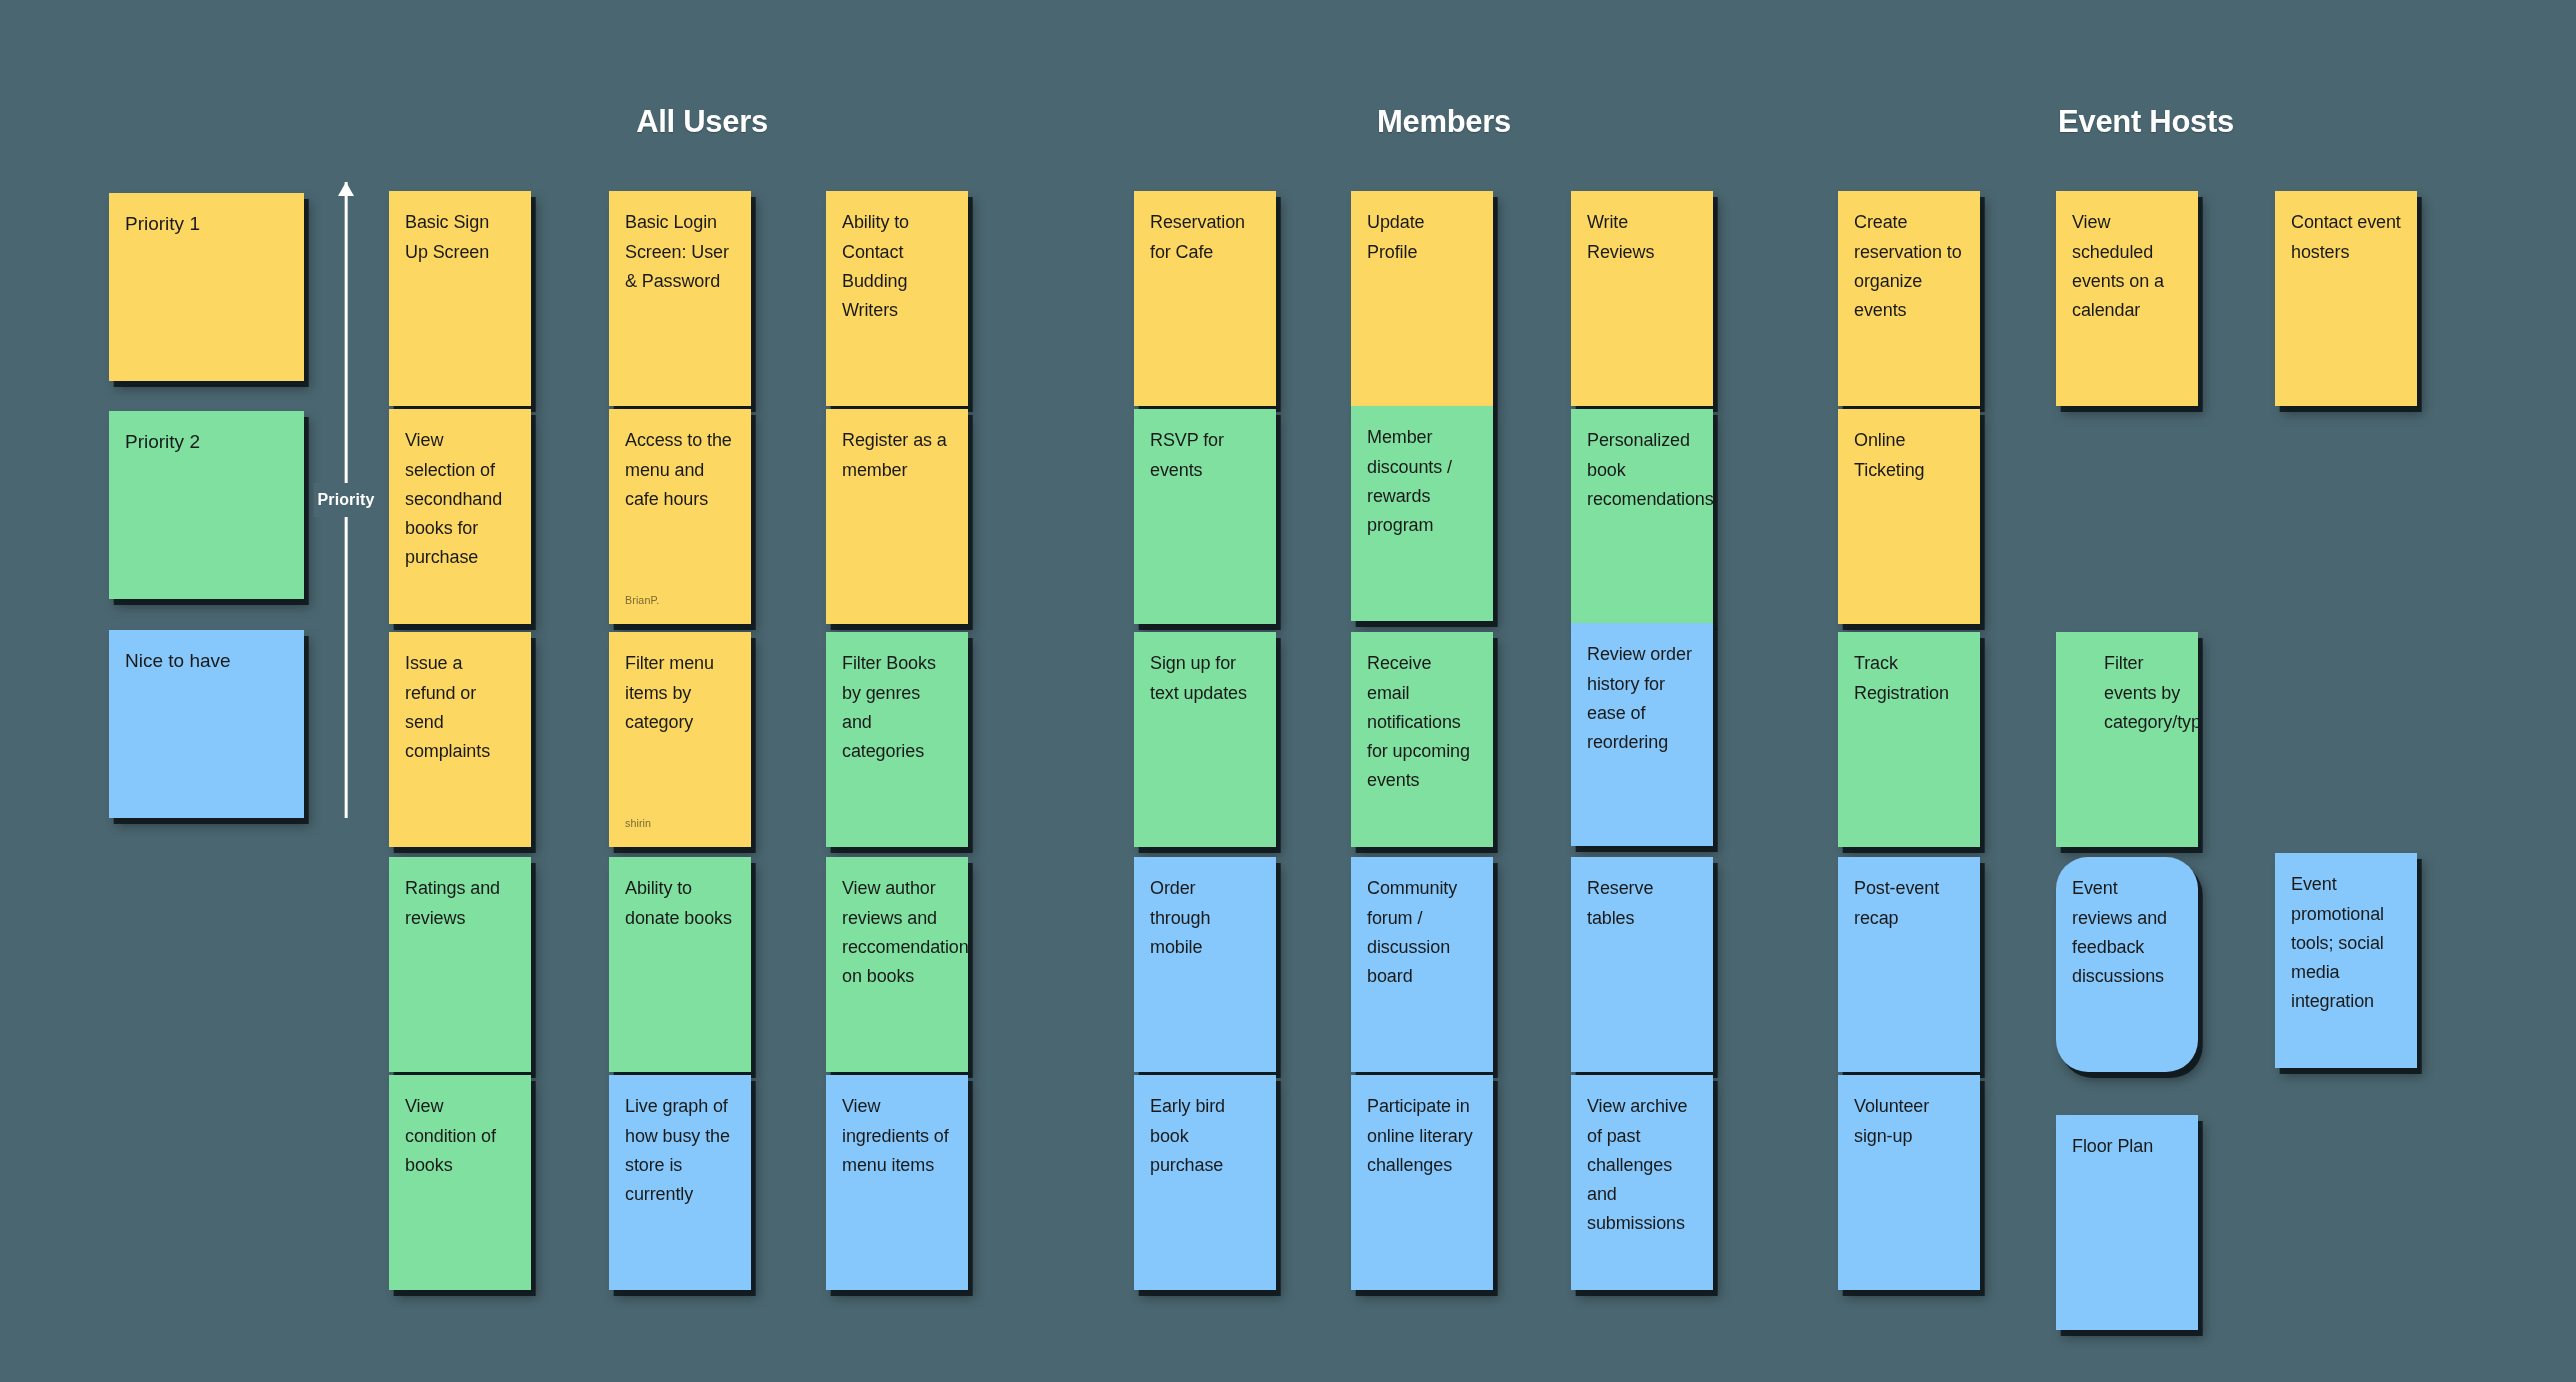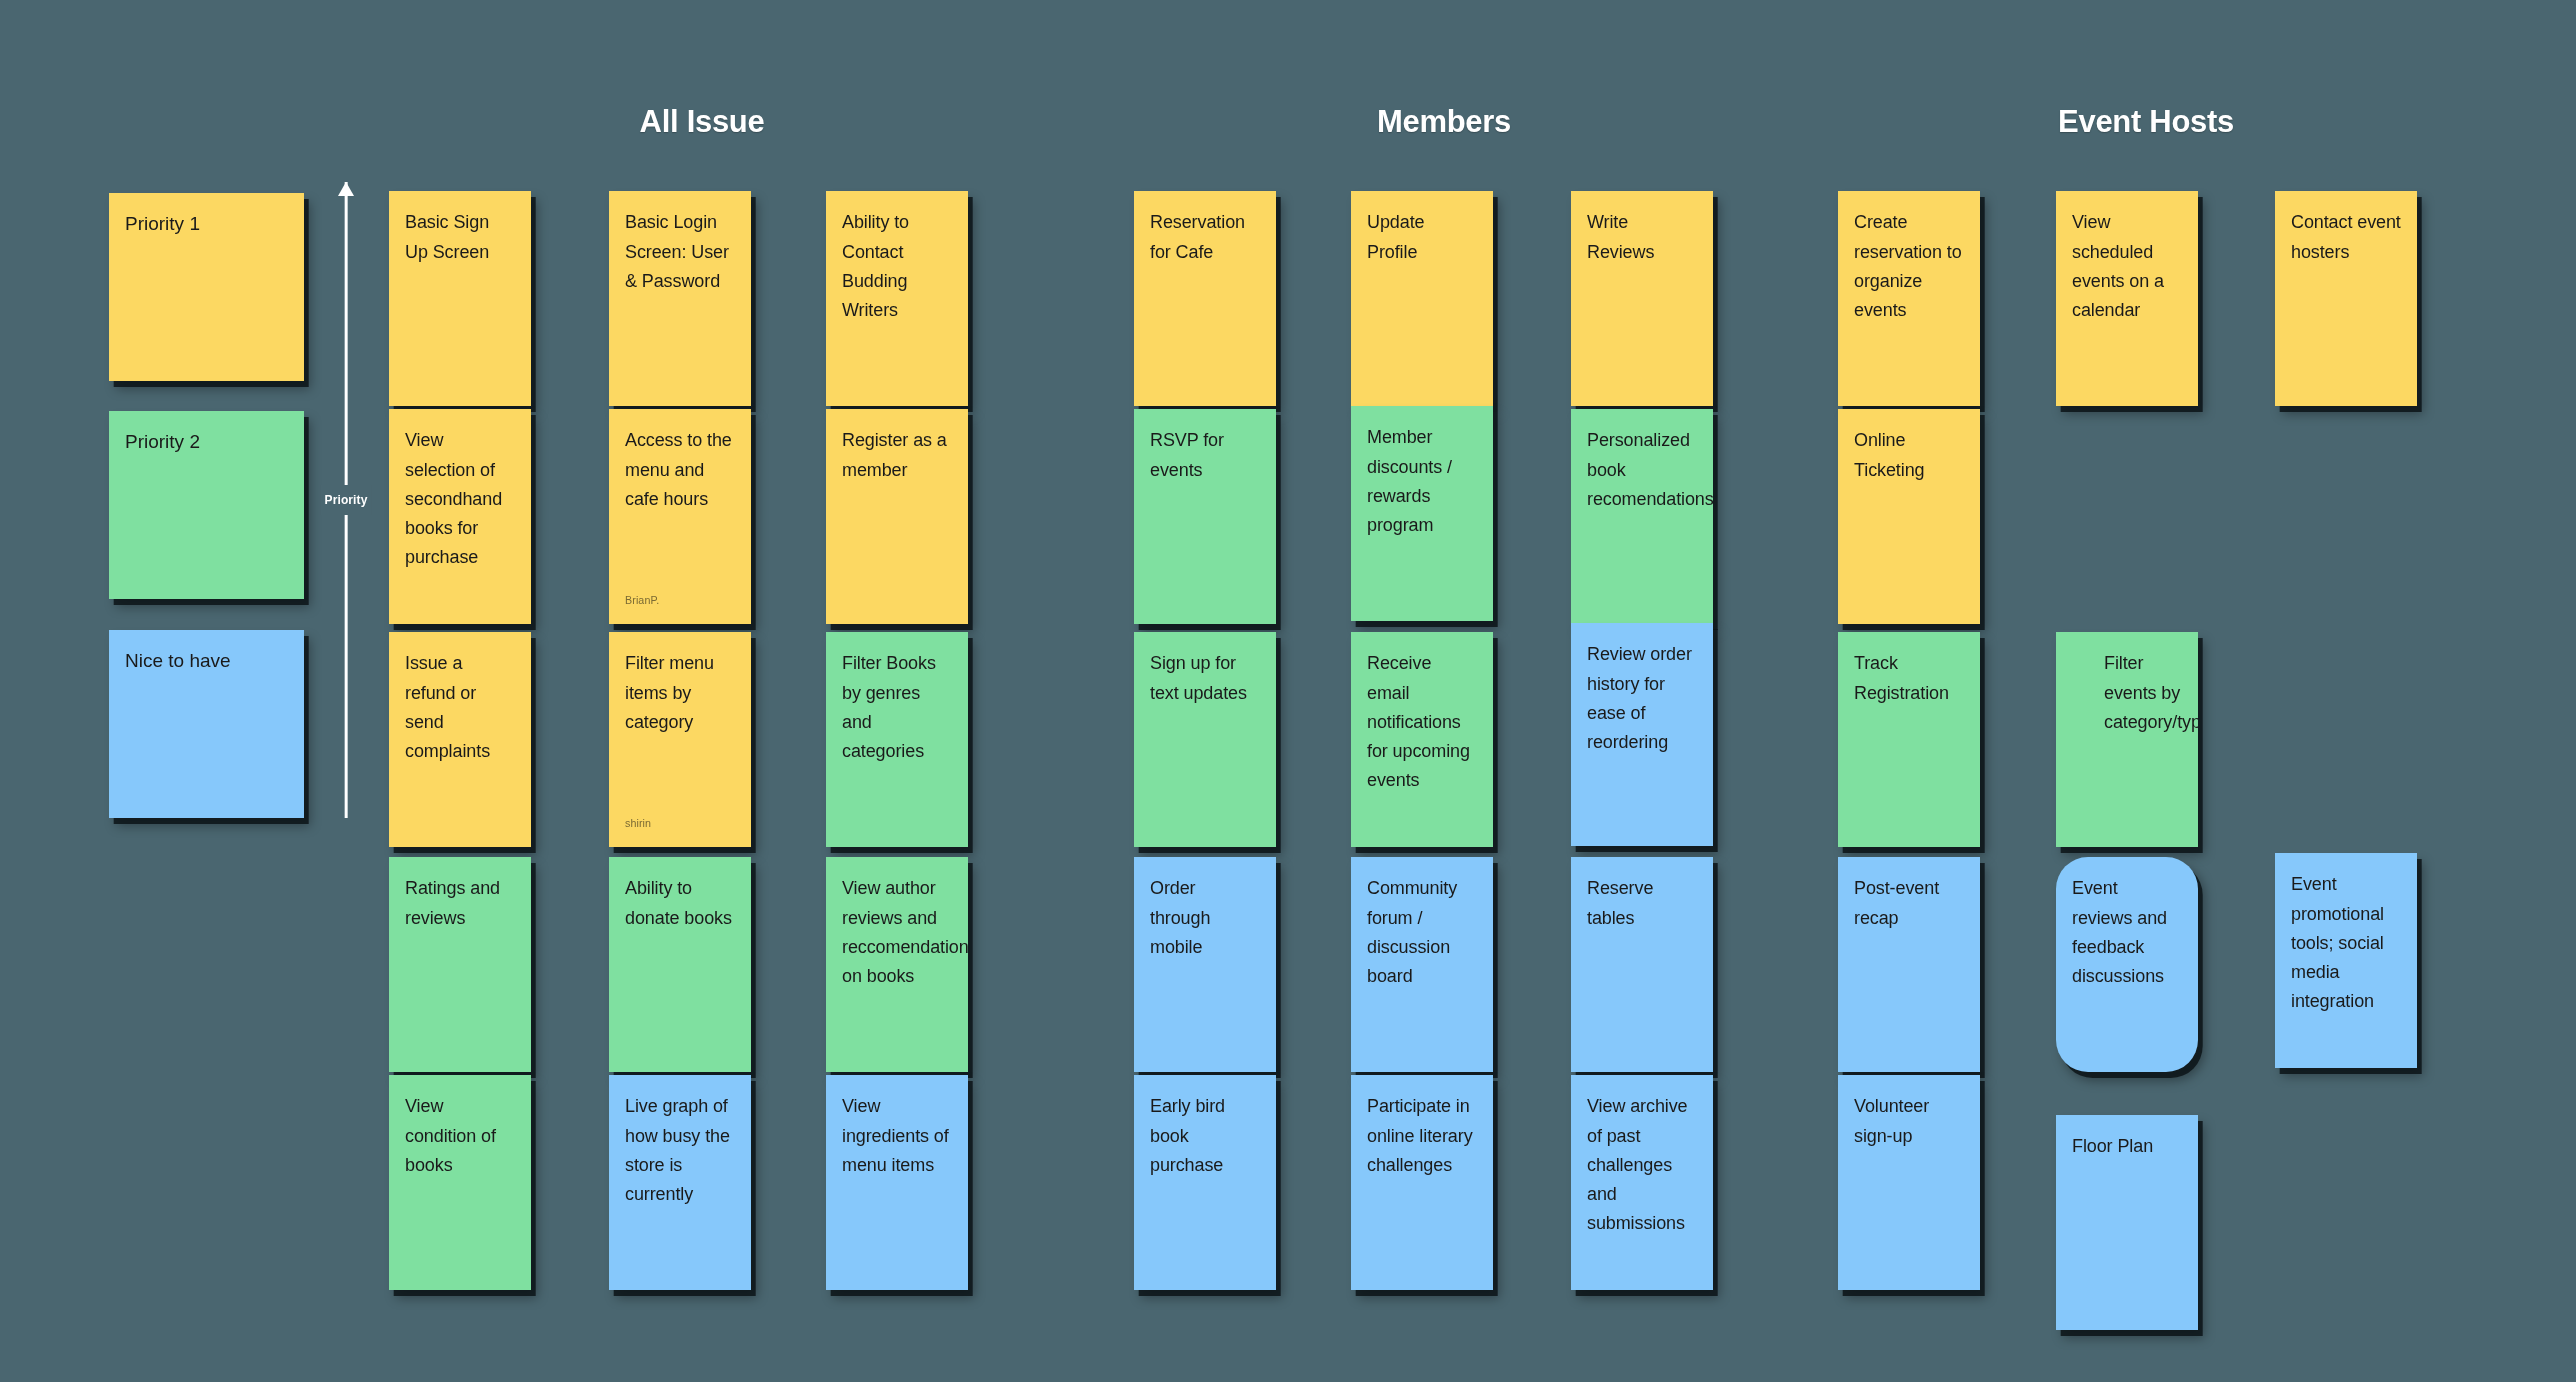--- a/index.html
+++ b/index.html
@@ -76,33 +76,33 @@
     width:0;height:0;transform:translateX(-50%);
     border-left:8.7px solid transparent;
     border-right:8.7px solid transparent;
     border-bottom:14.8px solid #ffffff;
   }
   .axis .axis-label{
     position:absolute;left:50%;top:50%;
     transform:translate(-50%,-50%);
     background:#4a6670;
     color:#ffffff;
-    font-size:12px;
+    font-size:16px;
     font-weight:600;
     padding:8px 4px;
     white-space:nowrap;
     letter-spacing:0.1px;
   }
 </style>
 </head>
 <body>
 
 <div class="board">
 
-  <div class="col-title" style="left:702px;top:104px;">All Issue</div>
+  <div class="col-title" style="left:702px;top:104px;">All Users</div>
   <div class="col-title" style="left:1444px;top:104px;">Members</div>
   <div class="col-title" style="left:2146px;top:104px;">Event Hosts</div>
 
   <div class="legend yellow" style="left:109px;top:193px;width:195px;height:188px;">
     <span>Priority 1</span>
   </div>
   <div class="legend green" style="left:109px;top:411px;width:195px;height:188px;">
     <span>Priority 2</span>
   </div>
   <div class="legend blue" style="left:109px;top:630px;width:195px;height:188px;">

